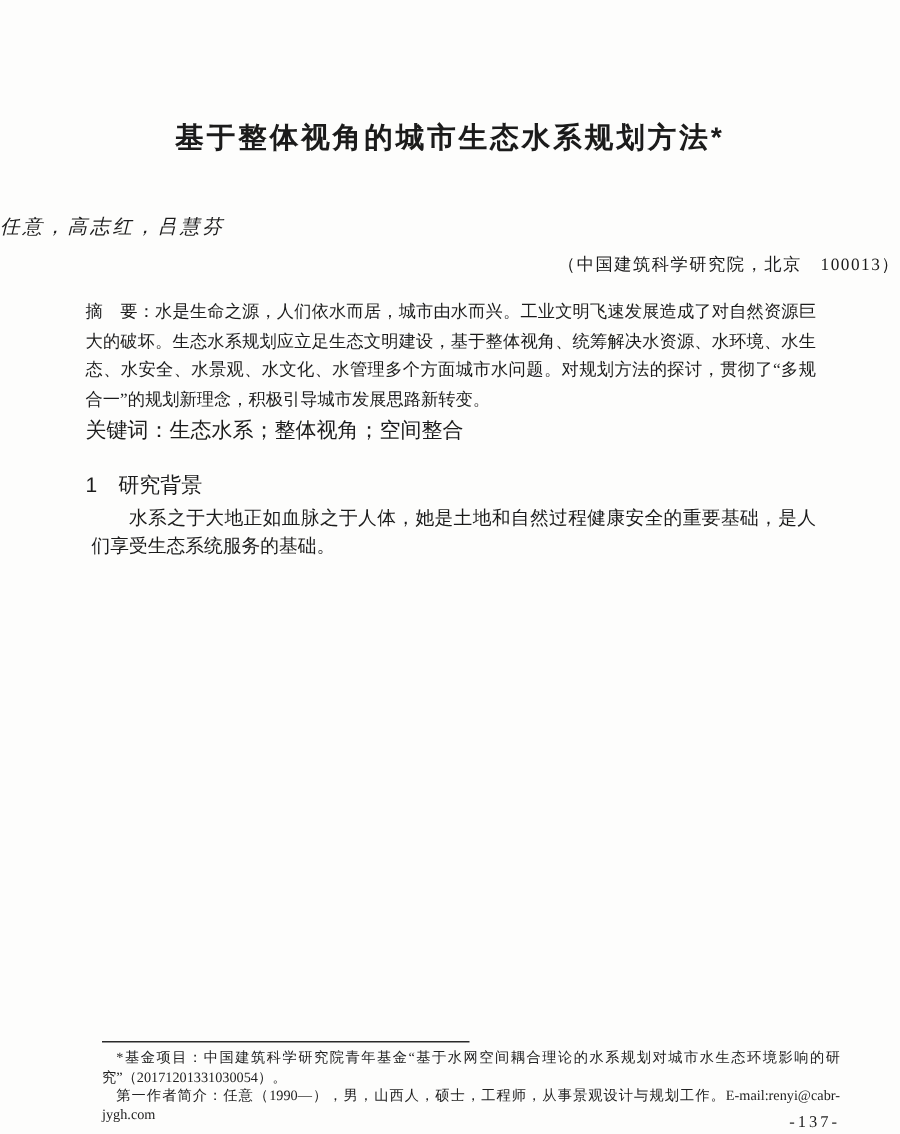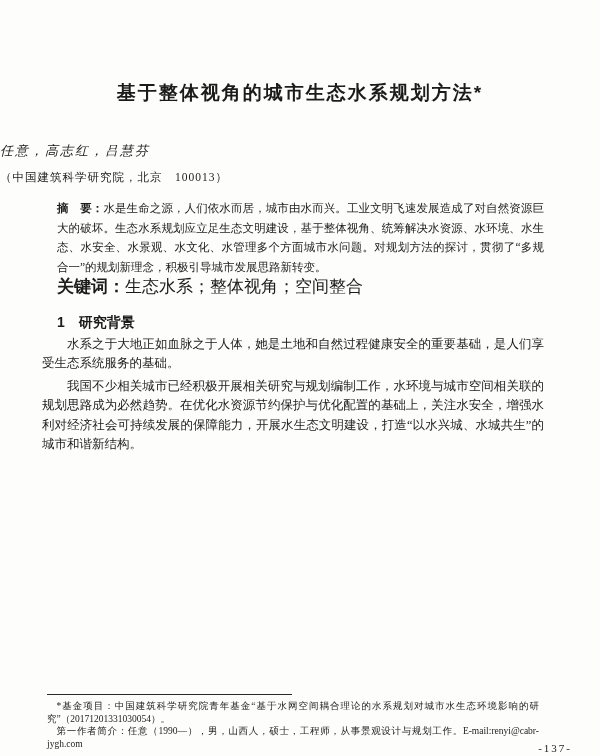--- a/index.html
+++ b/index.html
@@ -26,77 +26,77 @@
   .authors {
     margin-top: 36px;
     text-align: left;
     font-style: italic;
     font-size: 13px;
     line-height: 17px;
     letter-spacing: 2px;
   }
   .affiliation {
     margin-top: 11px;
-    text-align: left;
+    text-align: right;
     font-size: 11.5px;
     line-height: 15px;
     letter-spacing: 1px;
   }
   .abstract {
     margin: 14px 56px 0 57px;
     font-size: 11.5px;
     line-height: 19.5px;
     text-align: justify;
   }
   .abstract .lbl, .keywords .lbl {
     font-family: "Liberation Sans", sans-serif;
-    font-weight: 700;
+    font-weight: 400;
   }
   .keywords {
     margin: 0 56px 0 57px;
-    font-size: 17px;
+    font-size: 14px;
     line-height: 19.5px;
   }
   .sec-heading {
     margin: 15px 57px 0 57px;
     font-family: "Liberation Sans", sans-serif;
-    font-weight: 700;
+    font-weight: 400;
     font-size: 14px;
     line-height: 20px;
   }
   .sec-heading .sec-num { margin-right: 14px; }
   .body-par {
-    margin: 3px 56px 0 42px;
+    margin: 3px 56px 0 61px;
     font-size: 12.5px;
     line-height: 19.5px;
     text-indent: 2em;
     text-align: justify;
   }
   .footnote-block {
     position: absolute;
-    left: 47px;
+    left: 68px;
     top: 694px;
     width: 492px;
   }
   .footnote-rule {
     width: 245px;
     height: 0;
     border-top: 1.6px solid #2a2a2a;
     margin-bottom: 5px;
   }
   .footnote {
     font-size: 9.5px;
     line-height: 12.5px;
     text-indent: 1em;
     text-align: justify;
     color: #222;
   }
   .page-number {
     position: absolute;
-    right: 28px;
+    right: 40px;
     bottom: 2px;
     font-size: 11px;
     letter-spacing: 2px;
   }
 </style>
 </head>
 <body>
 
 <div class="page">
 
@@ -106,21 +106,20 @@
 
   <div class="affiliation">（中国建筑科学研究院，北京　100013）</div>
 
   <p class="abstract"><span class="lbl">摘　要：</span><span>水是生命之源，人们依水而居，城市由水而兴。工业文明飞速发展造成了对自然资源巨大的破坏。生态水系规划应立足生态文明建设，基于整体视角、统筹解决水资源、水环境、水生态、水安全、水景观、水文化、水管理多个方面城市水问题。对规划方法的探讨，贯彻了“多规合一”的规划新理念，积极引导城市发展思路新转变。</span></p>
 
   <p class="keywords"><span class="lbl">关键词：</span><span>生态水系；整体视角；空间整合</span></p>
 
   <div class="sec-heading"><span class="sec-num">1</span><span>研究背景</span></div>
 
   <p class="body-par">水系之于大地正如血脉之于人体，她是土地和自然过程健康安全的重要基础，是人们享受生态系统服务的基础。</p>
-  <p class="body-par">我国不少相关城市已经积极开展相关研究与规划编制工作，水环境与城市空间相关联的规划思路成为必然趋势。在优化水资源节约保护与优化配置的基础上，关注水安全，增强水利对经济社会可持续发展的保障能力，开展水生态文明建设，打造“以水兴城、水城共生”的城市和谐新结构。</p>
 
 
 
   <div class="footnote-block">
     <div class="footnote-rule"></div>
     <p class="footnote" style="margin:0">*基金项目：中国建筑科学研究院青年基金“基于水网空间耦合理论的水系规划对城市水生态环境影响的研究”（20171201331030054）。</p>
     <p class="footnote" style="margin:0">第一作者简介：任意（1990—），男，山西人，硕士，工程师，从事景观设计与规划工作。E-mail:renyi@cabr-jygh.com</p>
   </div>
 
   <div class="page-number">-137-</div>

